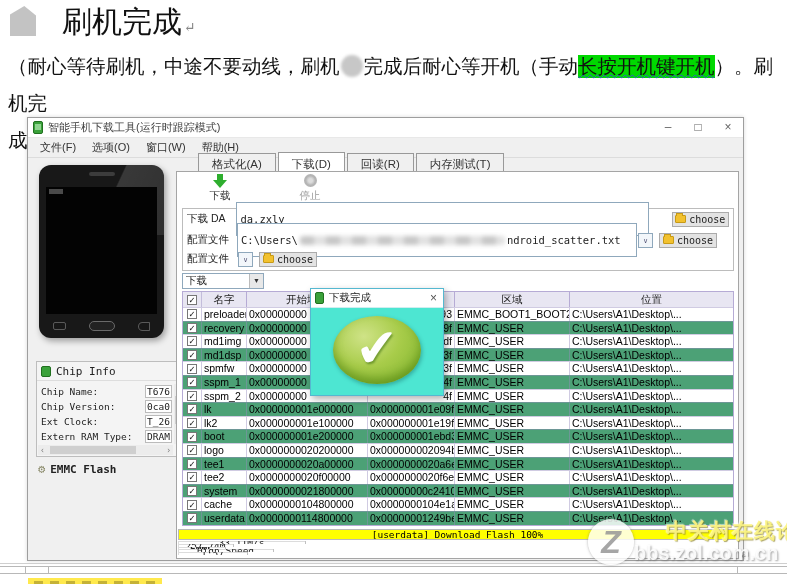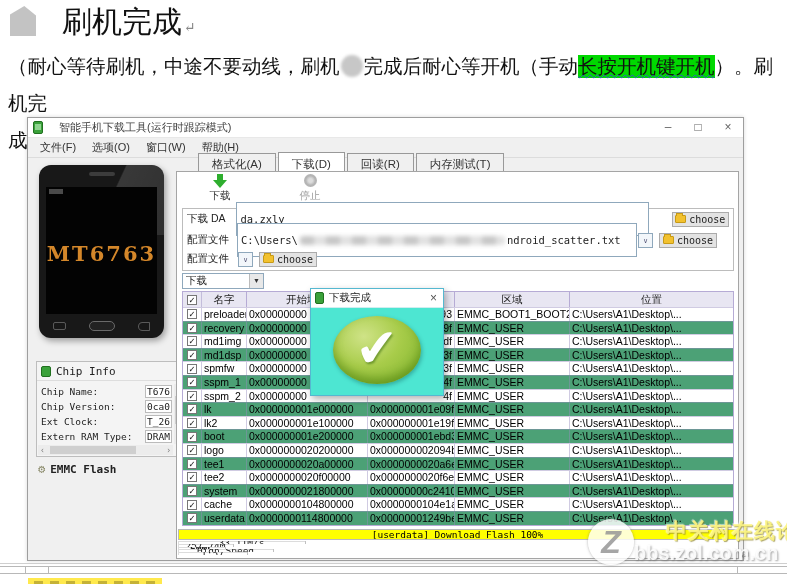--- a/index.html
+++ b/index.html
@@ -16,21 +16,21 @@
   .hl-green { background:#00d800; text-decoration:underline; text-decoration-style:wavy; text-decoration-color:#3355cc; text-decoration-thickness:1px; }
   .blob { display:inline-block; width:22px; height:22px; border-radius:50%; background:#c7c7c7; filter:blur(1.5px); vertical-align:-4px; margin:0 1px; }
   .pmark { color:#888; font-size:13px; }
 
   
   .win { position:absolute; left:27px; top:117px; width:717px; height:444px; background:#f0f0f0;
     border:1px solid #9e9e9e; box-shadow:0 0 4px rgba(0,0,0,.15); }
   .titlebar { height:20px; background:#fff; display:flex; align-items:center; padding-left:5px; border-bottom:1px solid #e8e8e8; }
   .app-icon { width:10px; height:13px; background:#3aa13a; border:1px solid #20701f; border-radius:2px; margin-right:5px; position:relative; }
   .app-icon::after { content:""; position:absolute; left:1px; top:2px; right:1px; height:6px; background:#8fd48f; }
-  .win-title { font-size:11px; color:#444; flex:1; white-space:nowrap;margin-left:11px; }
+  .win-title { font-size:11px; color:#444; flex:1; white-space:nowrap; }
   .win-btn { width:30px; text-align:center; font-size:12px; color:#666; line-height:19px; }
   .menubar { height:20px; background:#f0f0f0; display:flex; align-items:center; font-size:11px; color:#333; border-bottom:1px solid #dcdcdc; padding-left:4px; }
   .menu-item { padding:0 8px; }
 
   
   .phone { position:absolute; left:11px; top:47px; width:125px; height:173px; background:#181818; border-radius:12px; overflow:hidden; box-shadow:2px 3px 6px rgba(0,0,0,.35); }
   .phone::before { content:""; position:absolute; left:0; top:0; right:0; height:70px;
     background:linear-gradient(115deg, rgba(255,255,255,0) 55%, rgba(255,255,255,.14) 56%, rgba(255,255,255,.10) 100%); }
   .speaker { position:absolute; left:50%; top:7px; transform:translateX(-50%); width:26px; height:4px; background:#3c3c3c; border-radius:2px; }
   .screen { position:absolute; left:7px; top:22px; right:7px; bottom:24px; background:#030303; }
@@ -157,21 +157,20 @@
       <span class="menu-item">文件(F)</span>
       <span class="menu-item">选项(O)</span>
       <span class="menu-item">窗口(W)</span>
       <span class="menu-item">帮助(H)</span>
     </div>
 
   <div class="phone">
     <div class="speaker"></div>
     <div class="screen">
       <span class="tinytag"></span>
-      <div class="phone-label">MT6763</div>
     </div>
     <div class="phone-btns">
       <span class="pb-sq"></span>
       <span class="pb-pill"></span>
       <span class="pb-back"></span>
     </div>
   </div>
 
   <div class="chipbox">
     <div class="chipbox-title">

